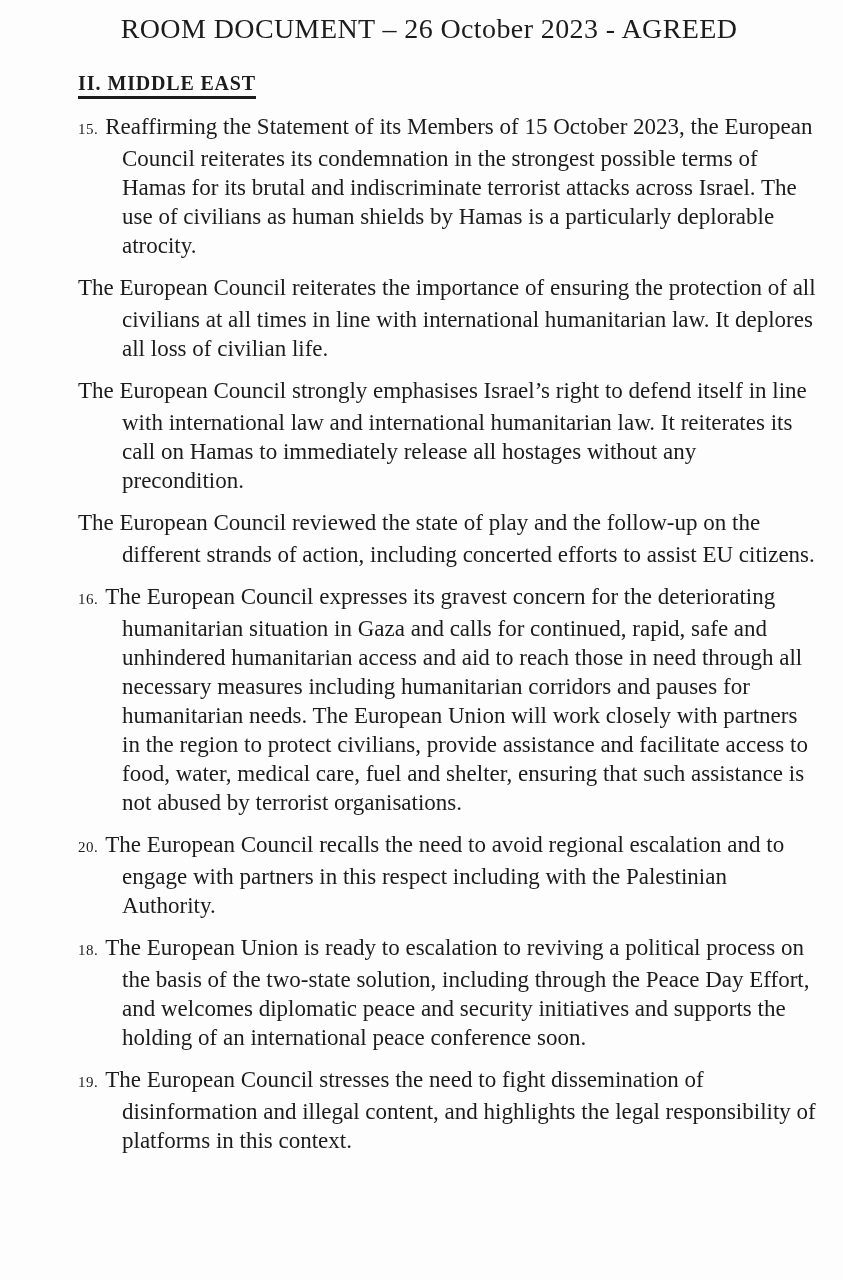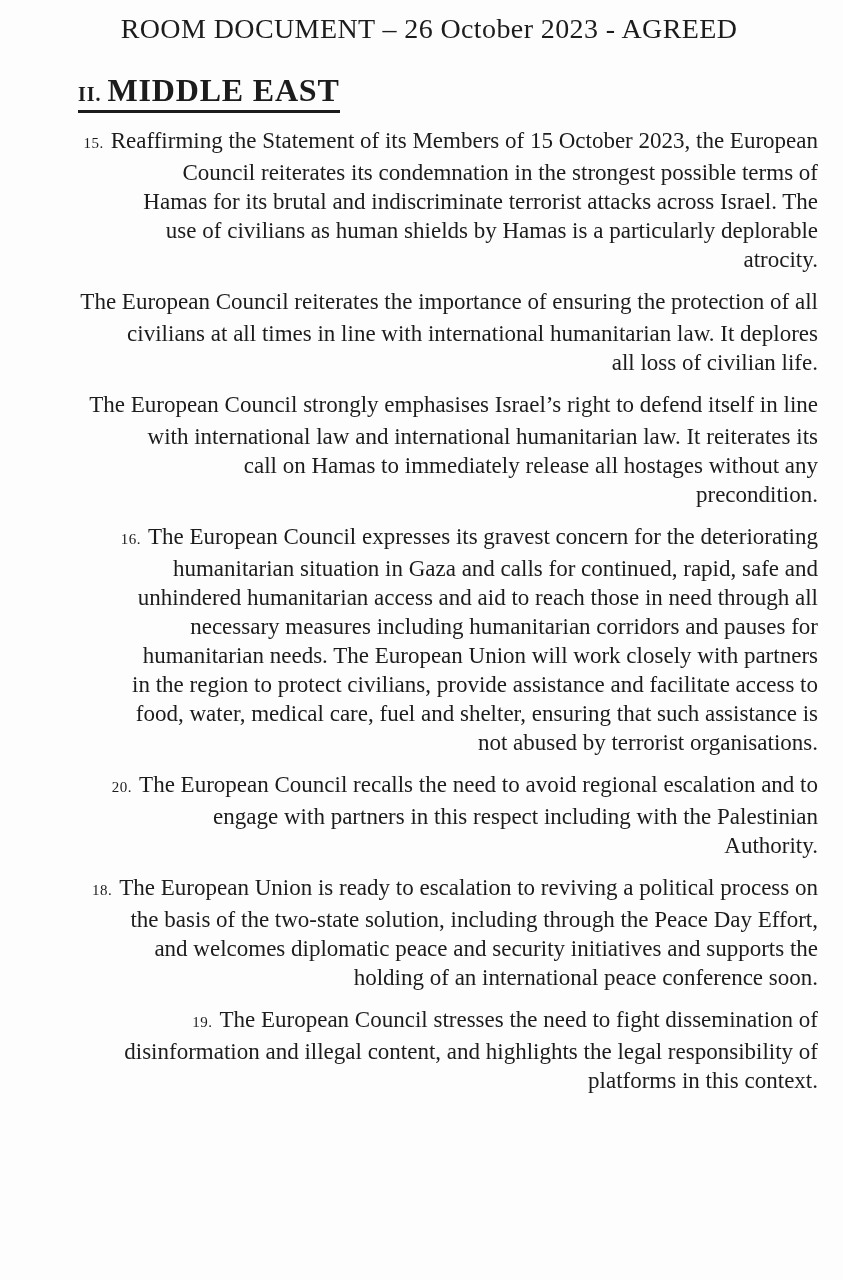--- a/index.html
+++ b/index.html
@@ -41,31 +41,31 @@
     padding-bottom: 1px;
   }
 
   .section-numeral {
     font-size: 20px;
     letter-spacing: 1px;
     margin-right: 6px;
   }
 
   .section-title {
-    font-size: 32px;
+    font-size: 20px;
     letter-spacing: 0.8px;
   }
 
   .para {
     font-size: 23px;
     line-height: 29px;
     padding-left: 44px;
     text-indent: -44px;
     margin-bottom: 13px;
-    text-align: right;
+    text-align: left;
   }
 
   .para-number {
     font-size: 15px;
     letter-spacing: 0.5px;
     margin-right: 7px;
   }
 
   .para-number:empty { margin-right: 0; }
 </style>
@@ -87,20 +87,23 @@
   </div>
 
   <div class="para">
     <span class="para-number"></span><span class="para-text">The European Council reiterates the importance of ensuring the protection of all civilians at all times in line with international humanitarian law. It deplores all loss of civilian life.</span>
   </div>
 
   <div class="para">
     <span class="para-number"></span><span class="para-text">The European Council strongly emphasises Israel’s right to defend itself in line with international law and international humanitarian law. It reiterates its call on Hamas to immediately release all hostages without any precondition.</span>
   </div>
 
+  <div class="para">
+    <span class="para-number"></span><span class="para-text">The European Council reviewed the state of play and the follow-up on the different strands of action, including concerted efforts to assist EU citizens.</span>
+  </div>
 
   <div class="para">
     <span class="para-number">16.</span><span class="para-text">The European Council expresses its gravest concern for the deteriorating humanitarian situation in Gaza and calls for continued, rapid, safe and unhindered humanitarian access and aid to reach those in need through all necessary measures including humanitarian corridors and pauses for humanitarian needs. The European Union will work closely with partners in the region to protect civilians, provide assistance and facilitate access to food, water, medical care, fuel and shelter, ensuring that such assistance is not abused by terrorist organisations.</span>
   </div>
 
   <div class="para">
     <span class="para-number">20.</span><span class="para-text">The European Council recalls the need to avoid regional escalation and to engage with partners in this respect including with the Palestinian Authority.</span>
   </div>
 
   <div class="para">

